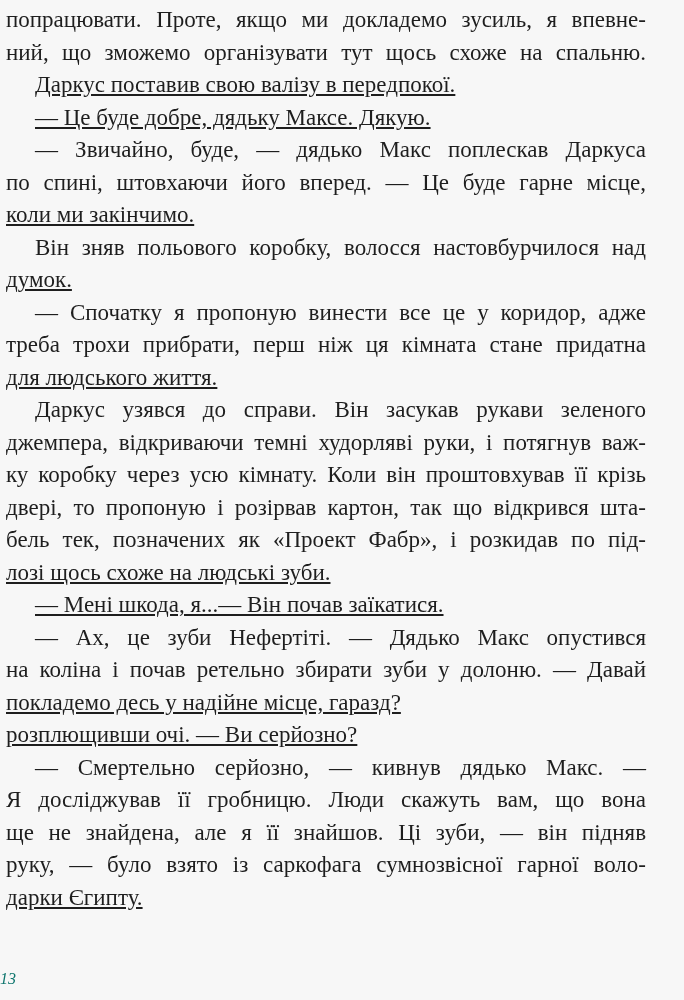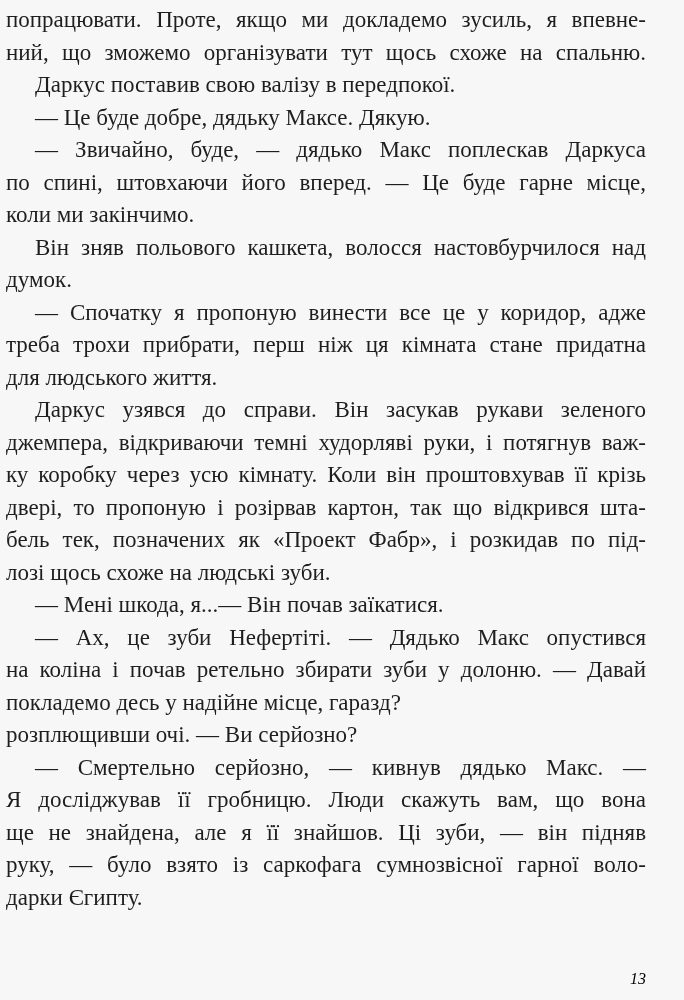--- a/index.html
+++ b/index.html
@@ -25,47 +25,48 @@
     height: 32.5px;
     line-height: 32.5px;
     font-size: 23px;
     white-space: nowrap;
     text-align-last: justify;
     text-align: justify;
     display: block;
   }
   .line.last {
     text-align-last: left;
+    text-decoration: underline;
   }
   .line.indent {
     padding-left: 29px;
   }
   .page-number {
     position: absolute;
     left: 0;
     width: 646px;
     top: 970px;
-    text-align: right;
+    text-align: left;
     font-style: italic;
     font-size: 16px;
-    color: #000000;
+    color: #0f766e;
   }
 </style>
 </head>
 <body>
 
 <div class="page">
   <div class="line">попрацювати. Проте, якщо ми докладемо зусиль, я впевне-</div>
   <div class="line">ний, що зможемо організувати тут щось схоже на спальню.</div>
   <div class="line indent last">Даркус поставив свою валізу в передпокої.</div>
   <div class="line indent last">— Це буде добре, дядьку Максе. Дякую.</div>
   <div class="line indent">— Звичайно, буде, — дядько Макс поплескав Даркуса</div>
   <div class="line">по спині, штовхаючи його вперед. — Це буде гарне місце,</div>
   <div class="line last">коли ми закінчимо.</div>
-  <div class="line indent">Він зняв польового кашкета, волосся настовбурчилося над</div>
+  <div class="line indent">Він зняв польового коробку, волосся настовбурчилося над</div>
   <div class="line last">думок.</div>
   <div class="line indent">— Спочатку я пропоную винести все це у коридор, адже</div>
   <div class="line">треба трохи прибрати, перш ніж ця кімната стане придатна</div>
   <div class="line last">для людського життя.</div>
   <div class="line indent">Даркус узявся до справи. Він засукав рукави зеленого</div>
   <div class="line">джемпера, відкриваючи темні худорляві руки, і потягнув важ-</div>
   <div class="line">ку коробку через усю кімнату. Коли він проштовхував її крізь</div>
   <div class="line">двері, то пропоную і розірвав картон, так що відкрився шта-</div>
   <div class="line">бель тек, позначених як «Проект Фабр», і розкидав по під-</div>
   <div class="line last">лозі щось схоже на людські зуби.</div>

